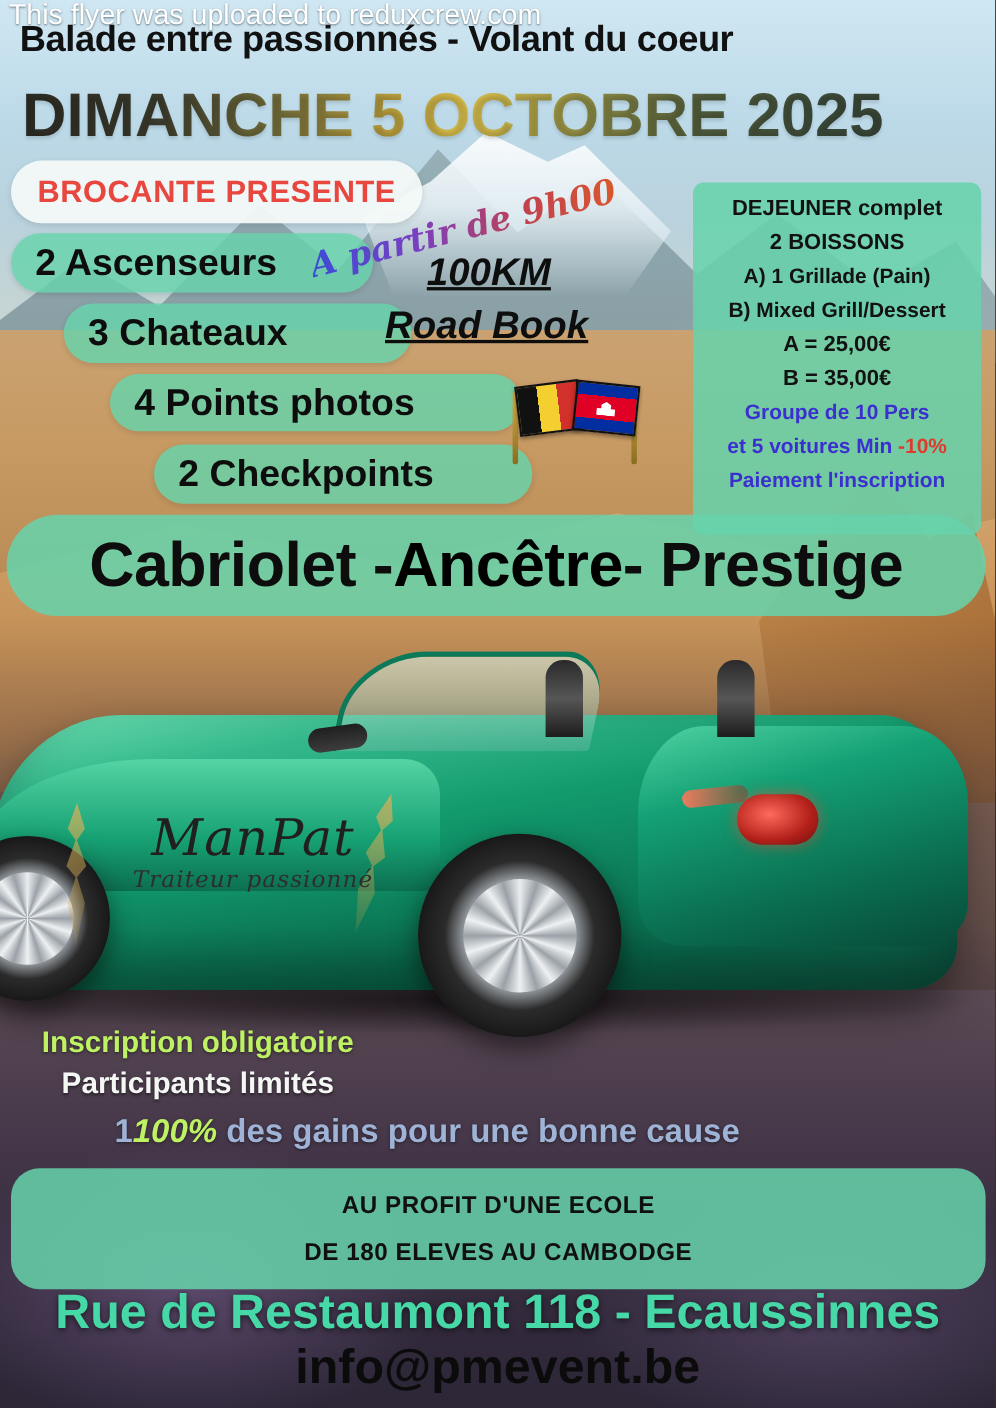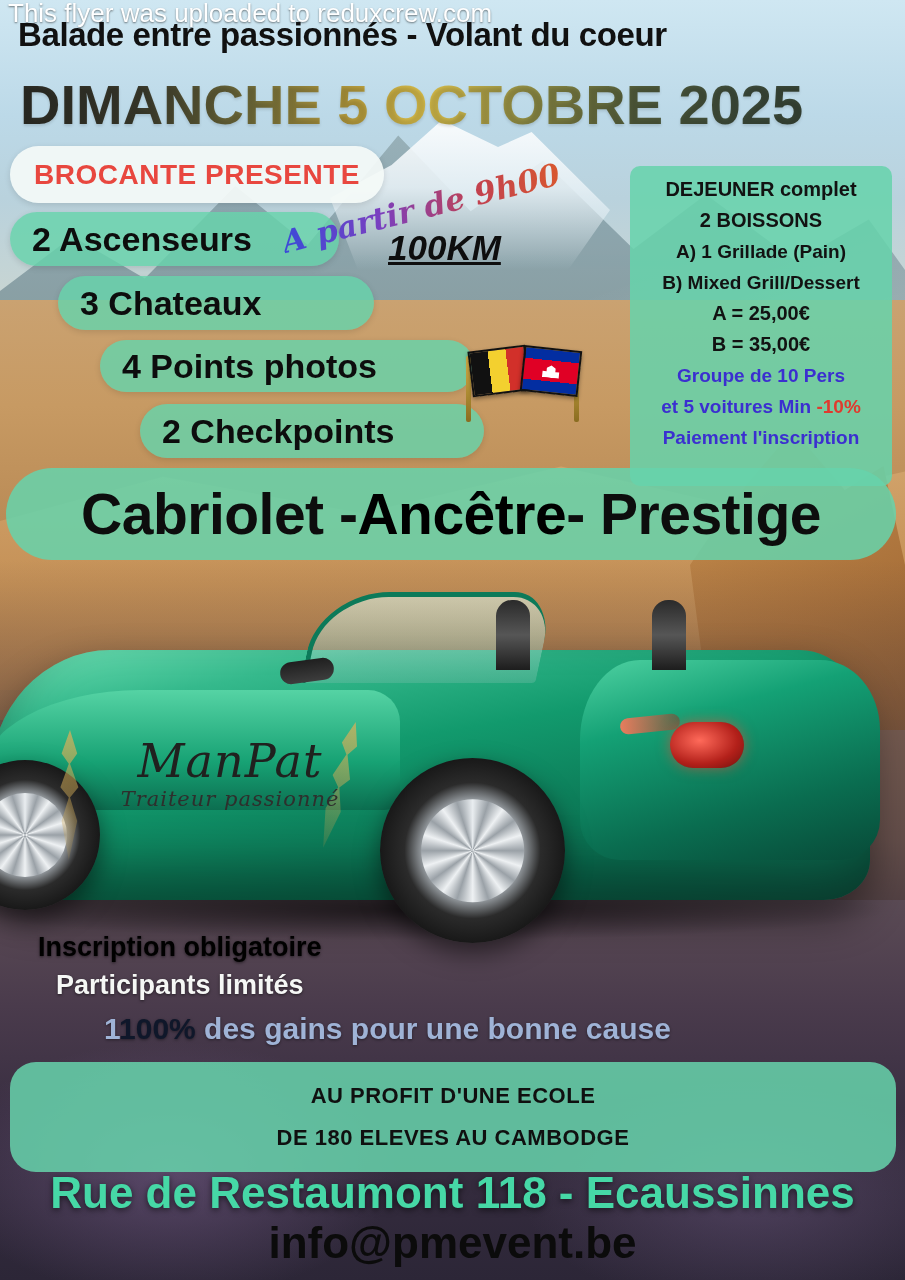--- a/index.html
+++ b/index.html
@@ -314,21 +314,21 @@
     background: rgba(103, 211, 171, 0.80);
     border-radius: 40px;
     display: flex; align-items: center; justify-content: center;
     font-size: 50px; font-weight: bold;
     color: #5b2fd6;
     letter-spacing: -0.5px;
   }
 
   .insc1 {
     position: absolute; left: 38px; top: 932px;
-    font-size: 27px; font-weight: bold; color: #000000;
+    font-size: 27px; font-weight: bold; color: #bef264;
     text-shadow: 0 1px 3px rgba(0,0,0,0.55);
     white-space: nowrap;
   }
   .insc2 {
     position: absolute; left: 56px; top: 970px;
     font-size: 27px; font-weight: bold; color: #f5f7f5;
     text-shadow: 0 1px 3px rgba(0,0,0,0.55);
     white-space: nowrap;
   }
   .insc3 {
@@ -338,21 +338,21 @@
     white-space: nowrap;
     opacity: 0.95;
   }
   .gains {
     position: absolute; left: 104px; top: 1012px;
     font-size: 30px; font-weight: bold;
     color: #9fb3d6;
     text-shadow: 0 1px 3px rgba(0,0,0,0.45);
     white-space: nowrap;
   }
-  .gains .pct { color: #0f172a; }
+  .gains .pct { color: #bef264; font-style: italic; }
 
   .profit-box {
     position: absolute; left: 10px; top: 1062px; width: 886px; height: 110px;
     background: rgba(103, 211, 171, 0.86);
     border-radius: 26px;
     display: flex; flex-direction: column;
     align-items: center; justify-content: center;
     color: #101010;
   }
   .profit-line { font-size: 22px; font-weight: bold; line-height: 42px; letter-spacing: 0.5px; }
@@ -430,20 +430,21 @@
   </div>
   <div class="pill pill-photos">
     <span>4 Points photos</span>
   </div>
   <div class="pill pill-check">
     <span>2 Checkpoints</span>
   </div>
 
   <div class="apartir">A partir de 9h00</div>
   <div class="km">100KM</div>
+  <div class="roadbook">Road Book</div>
 
   <div class="flags">
     <div class="flag-pole flag-pole-1"></div>
     <div class="flag-pole flag-pole-2"></div>
     <div class="flag flag-be"></div>
     <div class="flag flag-kh"></div>
   </div>
 
   <div class="menu-box">
     <div class="menu-line">DEJEUNER complet</div>

